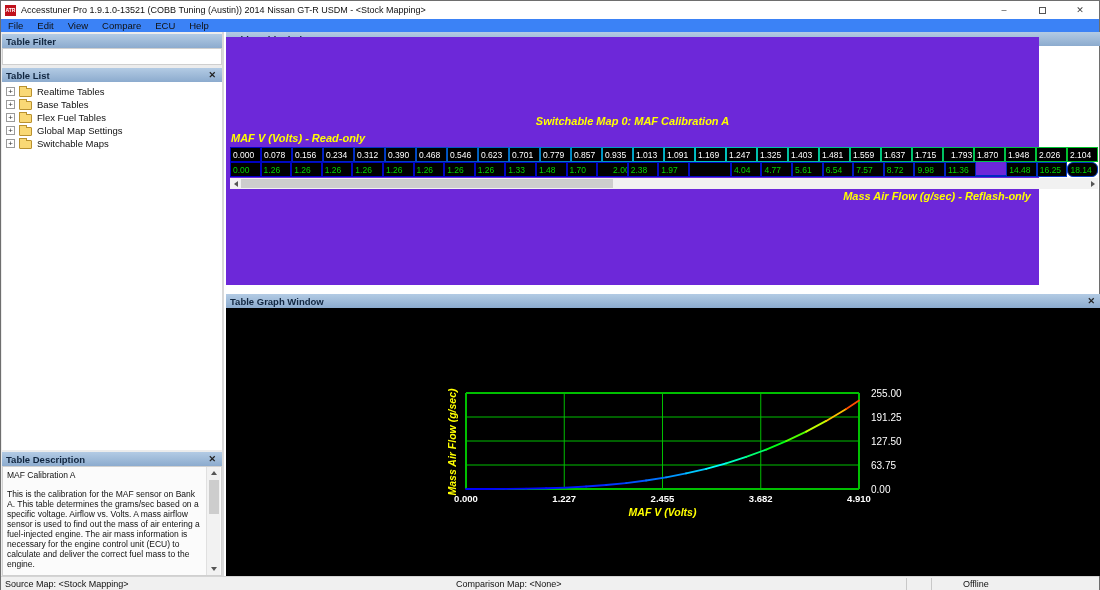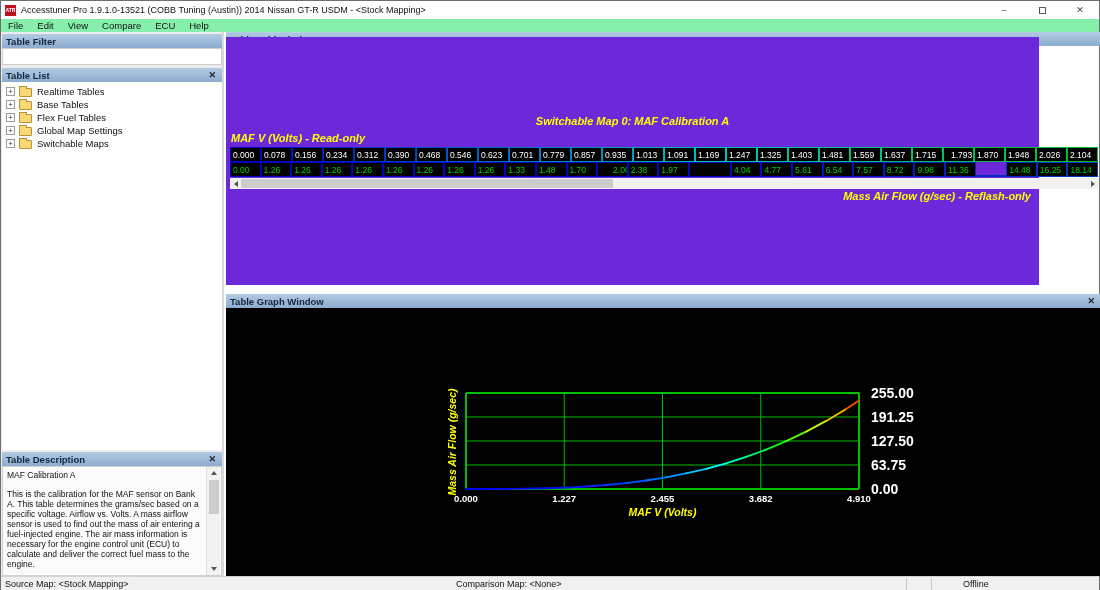--- a/index.html
+++ b/index.html
@@ -28,21 +28,21 @@
   .title-text { flex:1 1 auto; white-space:nowrap; overflow:hidden; }
   .win-controls { display:flex; height:100%; }
   .win-btn {
     width:38px; height:100%; display:flex; align-items:center; justify-content:center;
     color:#444; font-size:9px; cursor:default;
   }
   .win-btn .maxbox { width:7px; height:7px; border:1px solid #555; display:block; }
   
   .menubar {
     position:absolute; left:0; top:18px; width:100%; height:13px;
-    background:#86efac; display:flex; align-items:center;
+    background:#3b82f6; display:flex; align-items:center;
     font-size:9.5px; color:#111;
   }
   .menu-item { padding:0 7px; }
   
   .phead {
     background:linear-gradient(#b3cbe4,#8cabce);
     height:14px; display:flex; align-items:center;
     font-size:9.5px; color:#10253f; font-weight:600;
     padding:0 4px; position:relative;
   }
@@ -128,21 +128,21 @@
   .hs-arrow { width:11px; height:11px; display:flex; align-items:center; justify-content:center; flex:0 0 auto; }
   .tri-left  { width:0; height:0; border-top:3px solid transparent; border-bottom:3px solid transparent; border-right:4px solid #555; }
   .tri-right { width:0; height:0; border-top:3px solid transparent; border-bottom:3px solid transparent; border-left:4px solid #555; }
   .hs-thumb { position:absolute; left:11px; top:1px; width:372px; height:9px; background:#cdcdcd; }
 
   
   .plot { position:absolute; left:240px; top:85px; width:393px; height:96px; }
   .plot svg { position:absolute; inset:0; overflow:visible; }
   .ytick {
     position:absolute; left:645px; width:50px; height:9px;
-    color:#fff; font-size:14px; font-weight:700; line-height:9px; white-space:nowrap;
+    color:#fff; font-size:10px; font-weight:400; line-height:9px; white-space:nowrap;
   }
   .xtick {
     position:absolute; top:185px; width:60px; text-align:center;
     color:#fff; font-size:9.5px; font-weight:600; white-space:nowrap;
   }
   .xtitle { position:absolute; top:198px; left:240px; width:393px; text-align:center; font-size:10.5px; }
   .ytitle {
     position:absolute; left:146px; top:128px; width:160px; text-align:center;
     font-size:10.5px; transform:rotate(-90deg); transform-origin:center;
   }
@@ -299,21 +299,21 @@
           <div class="cell" style="border-color: rgb(0, 15, 194);">4.77</div>
           <div class="cell" style="border-color: rgb(0, 18, 194);">5.61</div>
           <div class="cell" style="border-color: rgb(0, 21, 194);">6.54</div>
           <div class="cell" style="border-color: rgb(0, 24, 194);">7.57</div>
           <div class="cell" style="border-color: rgb(0, 28, 194);">8.72</div>
           <div class="cell" style="border-color: rgb(0, 32, 194);">9.98</div>
           <div class="cell" style="border-color: rgb(0, 36, 194);">11.36</div>
           <div class="cell" style="border-color: rgb(0, 41, 194); margin-top: 13px;">12.86</div>
           <div class="cell" style="border-color: rgb(0, 46, 194);">14.48</div>
           <div class="cell" style="border-color: rgb(0, 52, 194);">16.25</div>
-          <div class="cell" style="border-color: rgb(0, 58, 194);">18.14</div>
+          <div class="cell" style="border-color: rgb(0, 58, 194); border-radius: 6px;">18.14</div>
         </div>
       <div class="hscroll">
         <div class="hs-arrow">
             <span class="tri-left"></span>
           </div>
         <div class="hs-thumb"></div>
         <div class="hs-arrow" style="position:absolute;right:0">
             <span class="tri-right"></span>
           </div>
       </div>

